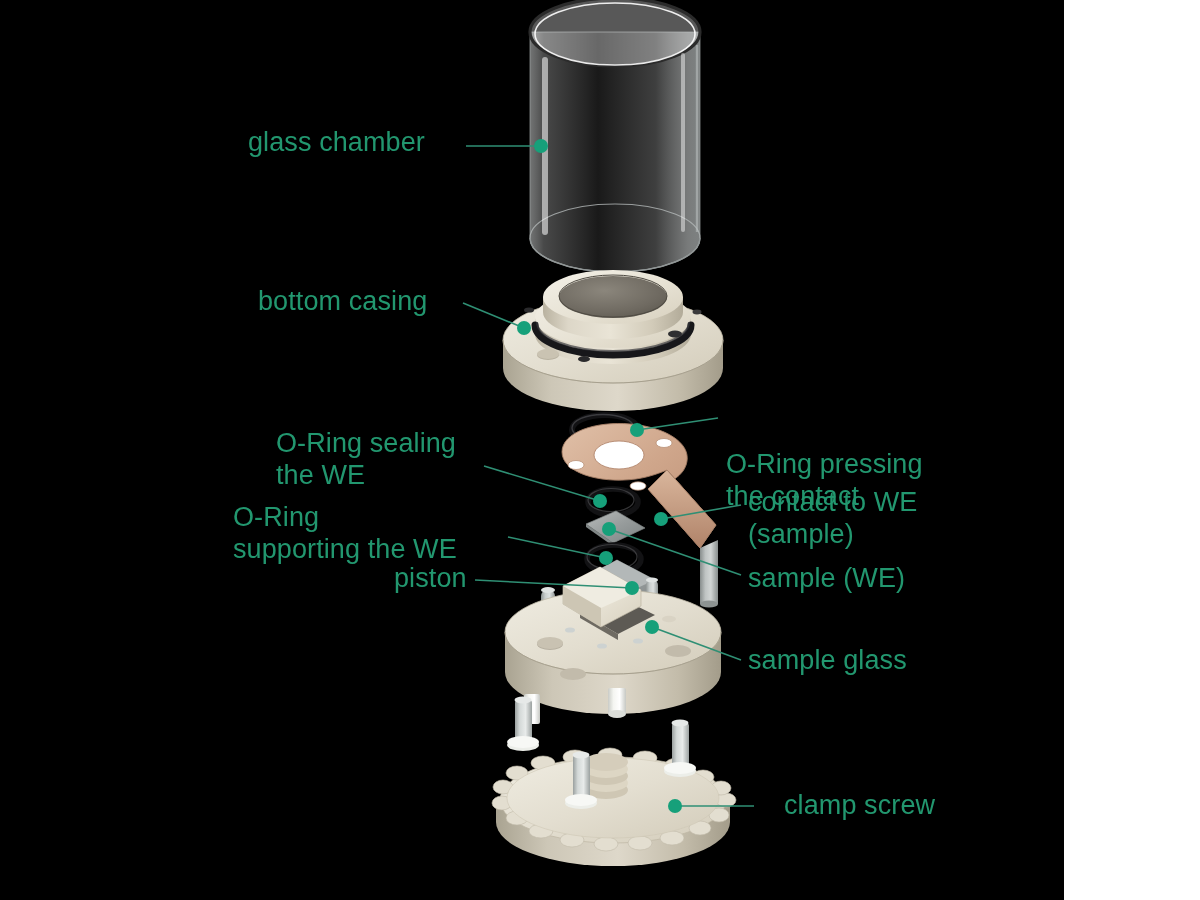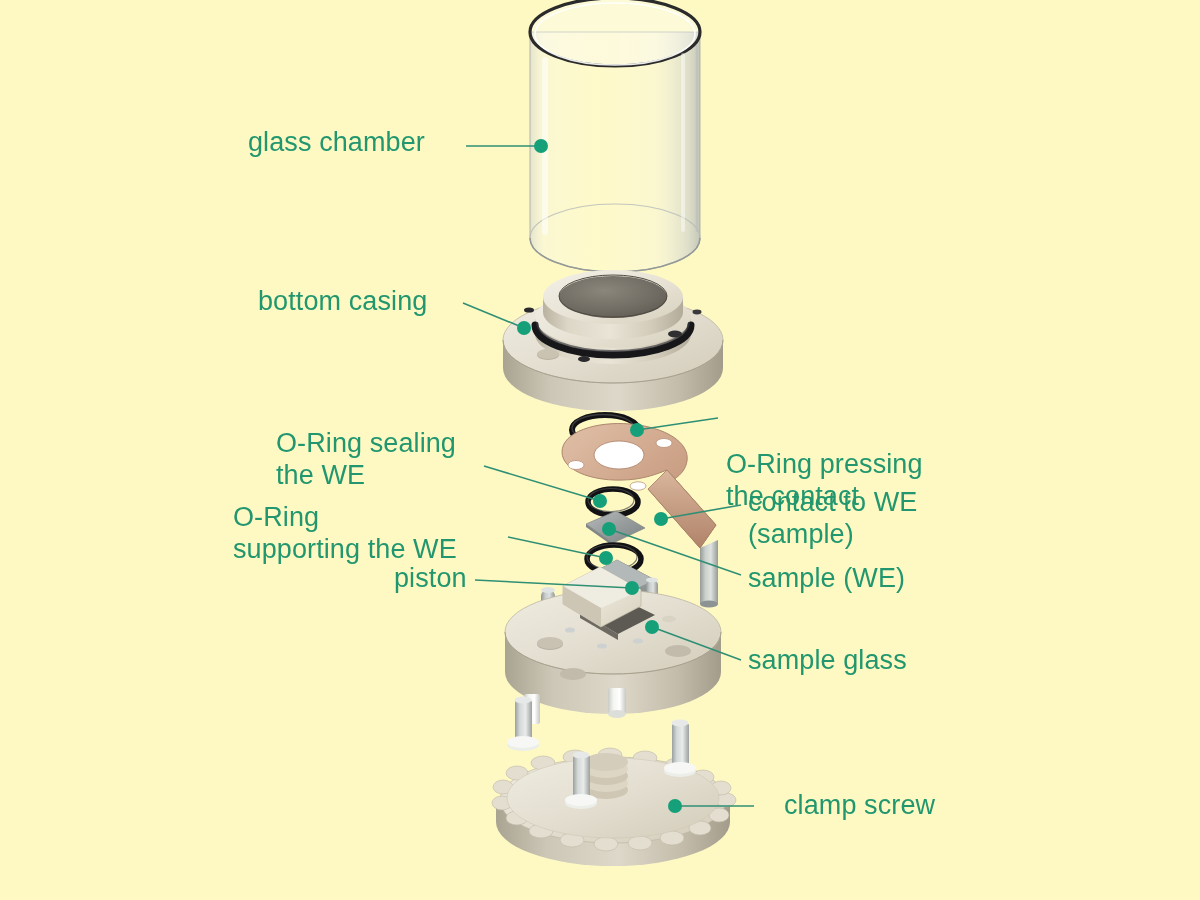--- a/index.html
+++ b/index.html
@@ -6,23 +6,23 @@
   html, body {
     margin: 0;
     padding: 0;
     background: #ffffff;
   }
   body {
     font-family: "Liberation Sans", sans-serif;
   }
   #stage {
     position: relative;
-    width: 1200px;
+    width: 1064px;
     height: 900px;
-    background: #fef9c3;
+    background: #000000;
     overflow: hidden;
   }
   #art {
     position: absolute;
     left: 0; top: 0;
     width: 1200px;
     height: 900px;
   }
   .lbl {
     position: absolute;

